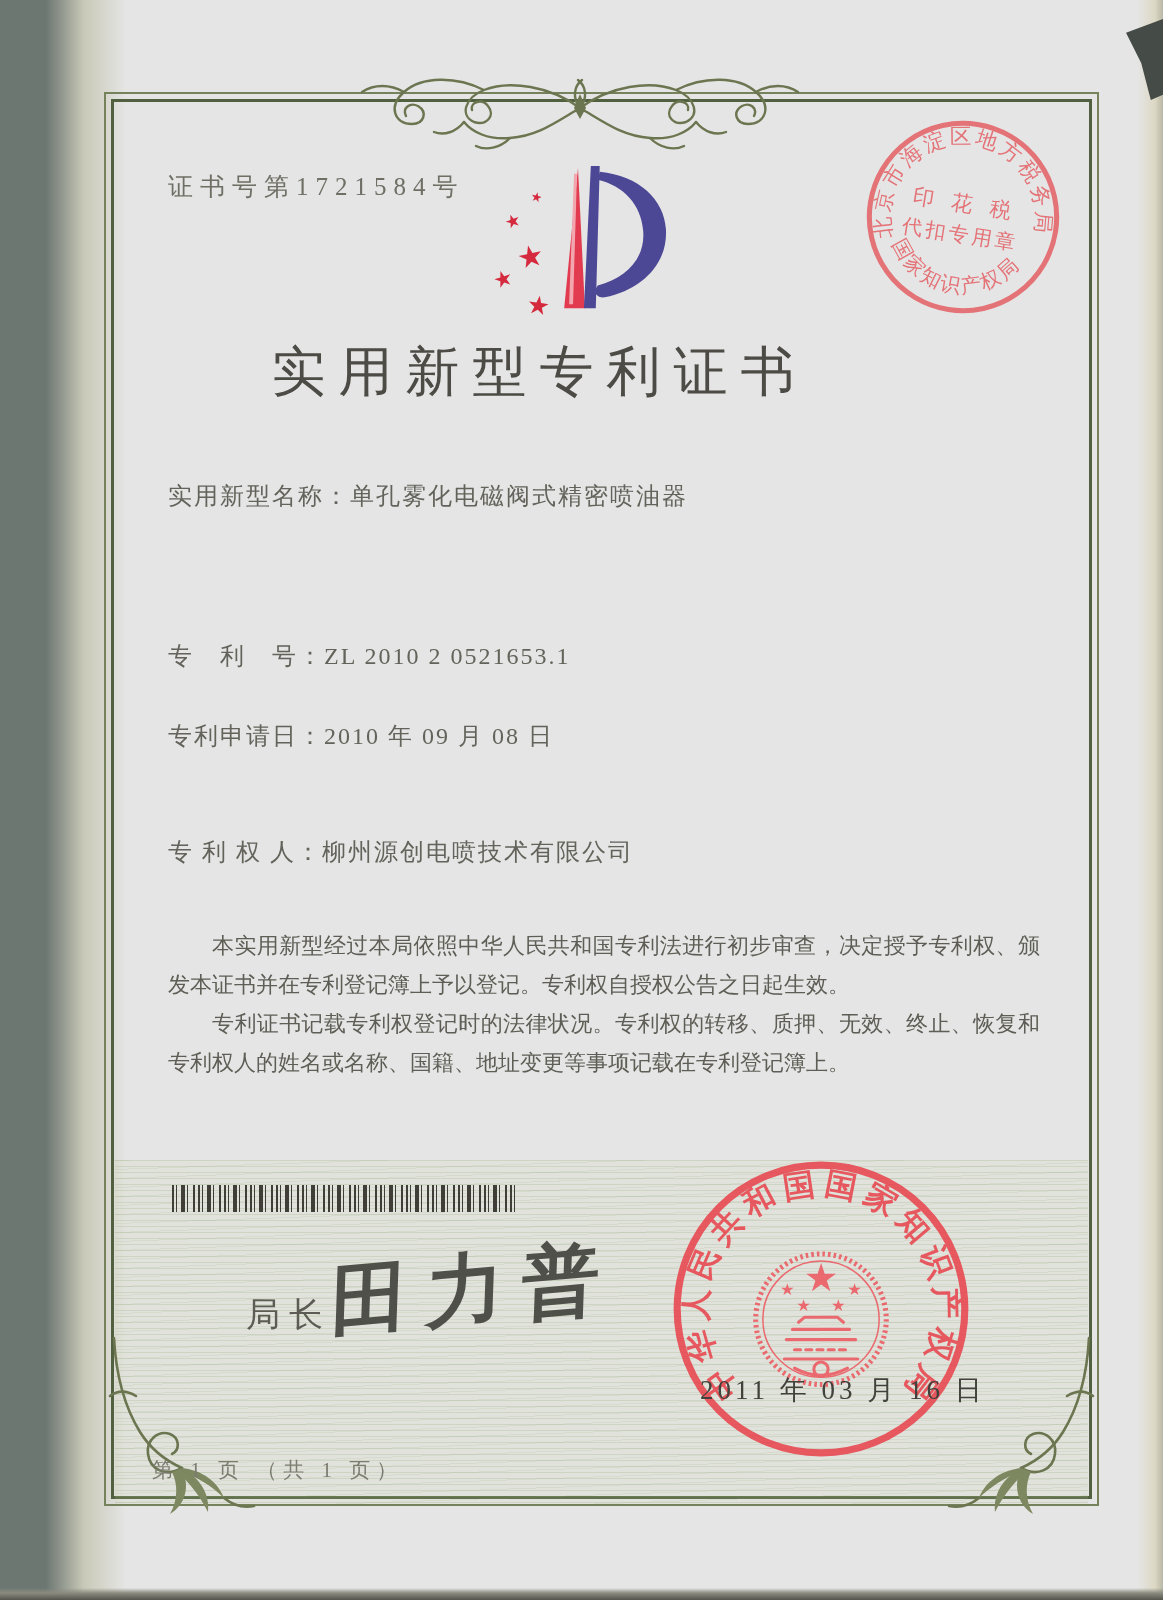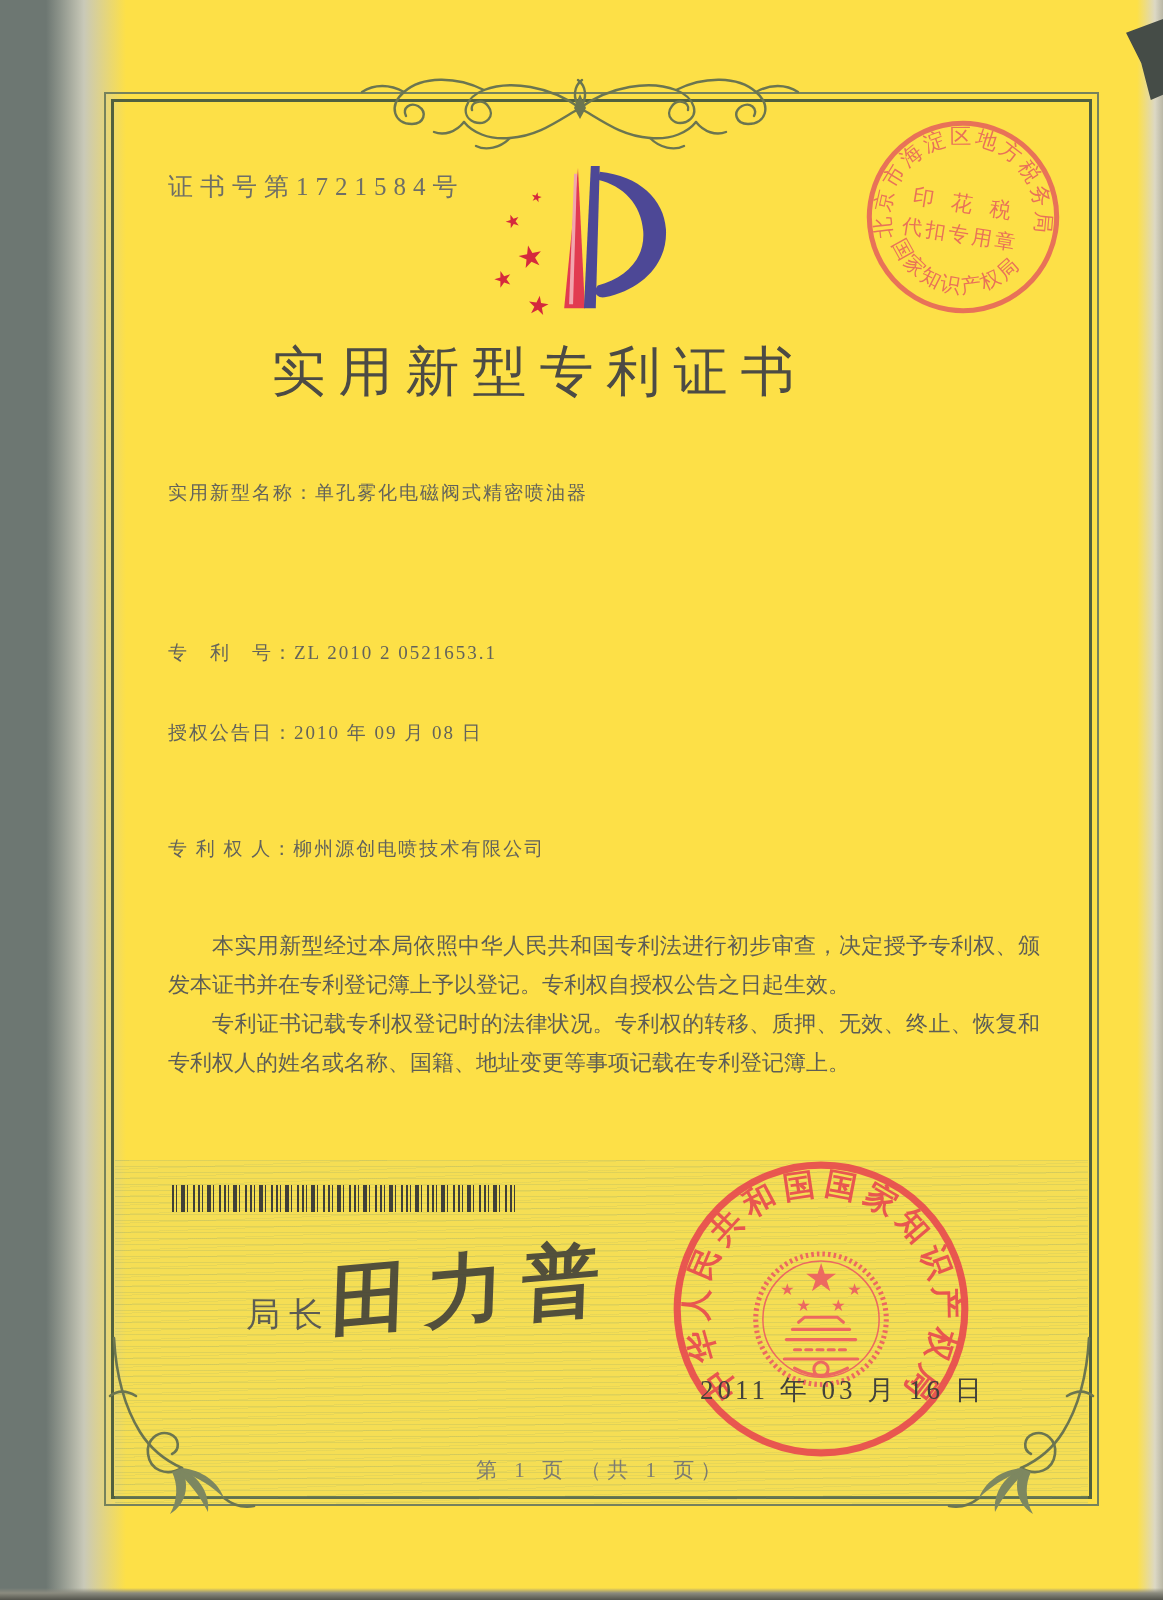--- a/index.html
+++ b/index.html
@@ -1,16 +1,16 @@
 <!DOCTYPE html>
 <html><head>
 <meta charset="utf-8">
 <style>
   html,body{margin:0;padding:0;background:#9aa09a;}
-  .scan{position:relative;width:1163px;height:1600px;background:#fde047;overflow:hidden;
+  .scan{position:relative;width:1163px;height:1600px;background:#e5e5e5;overflow:hidden;
         font-family:"Liberation Serif","DejaVu Serif",serif;}
   
   .binding{position:absolute;left:0;top:0;width:130px;height:1600px;
     background:linear-gradient(90deg,#6d7772 0px,#6d7772 46px,#8d948b 60px,#c9c9b8 84px,rgba(247,243,225,0) 126px);}
   .right-edge{position:absolute;right:0;top:0;width:26px;height:1600px;
     background:linear-gradient(270deg,#b9b7a6 0px,#dcd8c4 8px,rgba(247,243,225,0) 26px);}
   .bottom-edge{position:absolute;left:0;bottom:0;width:1163px;height:12px;
     background:linear-gradient(0deg,#53544c 0px,#8b8b7f 7px,rgba(247,243,225,0) 12px);}
   .page-curl{position:absolute;left:1126px;top:18px;width:40px;height:82px;background:#454c47;
     clip-path:polygon(100% 0,0 18%,38% 55%,62% 100%,100% 92%);}
@@ -22,38 +22,38 @@
   .guilloche{position:absolute;left:115px;top:1160px;width:973px;height:344px;
     background:
       repeating-linear-gradient(180deg,rgba(140,163,110,.22) 0 1px,rgba(0,0,0,0) 1px 6px),
       repeating-linear-gradient(178deg,rgba(140,163,110,.12) 0 1px,rgba(0,0,0,0) 1px 9px),
       rgba(196,209,160,.14);}
   .orn{position:absolute;color:#6b7550;}
   
   .cert-no{position:absolute;left:168px;top:170px;font-size:25px;letter-spacing:7px;color:#6f6f66;}
   .title{position:absolute;left:104px;top:336px;width:871px;margin:0;text-align:center;
     font-size:54px;font-weight:normal;letter-spacing:13px;color:#4c4b45;}
-  .field{position:absolute;left:168px;font-size:19px;color:#63635b;letter-spacing:2px;white-space:nowrap;}
+  .field{position:absolute;left:168px;font-size:24px;color:#63635b;letter-spacing:2px;white-space:nowrap;}
   .f0{top:480px}.f1{top:560px}.f2{top:640px}.f3{top:720px}.f4{top:836px}.f5{top:878px}
   .body-text{position:absolute;left:168px;top:926px;width:872px;font-size:22px;
     line-height:39px;color:#5e5e56;text-align:justify;}
   .body-text p{margin:0;text-indent:2em;}
   .barcode{position:absolute;left:172px;top:1185px;width:344px;height:27px;
     background:repeating-linear-gradient(90deg,
       #3f3f38 0 2px,transparent 2px 4px,#3f3f38 4px 5px,transparent 5px 9px,
       #3f3f38 9px 13px,transparent 13px 15px,#3f3f38 15px 16px,transparent 16px 21px,
       #3f3f38 21px 23px,transparent 23px 26px);}
   .sig-label{position:absolute;left:246px;top:1292px;font-size:34px;letter-spacing:9px;color:#5c5c54;}
   .sig-name{position:absolute;left:330px;top:1238px;font-size:78px;font-weight:bold;color:#3d3d38;
     letter-spacing:18px;transform:rotate(-5deg) skewX(-7deg);opacity:.88;white-space:nowrap;}
   .seal-svg{position:absolute;left:668px;top:1156px;opacity:.88;}
   .seal-date{position:absolute;left:700px;top:1372px;font-size:27px;letter-spacing:4px;color:#42423c;z-index:5;}
   .stamp-svg{position:absolute;left:851px;top:105px;opacity:.8;transform:rotate(9deg);}
-  .footer{position:absolute;left:104px;top:1456px;width:995px;text-align:center;
-    font-size:21px;letter-spacing:6px;color:#7c7c71;}
+  .footer{position:absolute;left:104px;top:1456px;width:995px;text-align:left;
+    font-size:21px;letter-spacing:6px;color:#7c7c71;padding-left:48px;}
   .logo-svg{position:absolute;left:478px;top:158px;}
 </style>
 </head>
 <body>
 
 <div class="scan">
 
   <div class="binding"></div>
   <div class="right-edge"></div>
   <div class="bottom-edge"></div>
@@ -135,21 +135,21 @@
     <text x="110" y="134" text-anchor="middle" font-size="20" letter-spacing="3" fill="#e4575d">代扣专用章</text>
     <text font-size="20" fill="#e4575d" letter-spacing="2">
       <textPath href="#stBot">国家知识产权局</textPath>
     </text>
   </svg>
 
   <h1 class="title">实用新型专利证书</h1>
 
   <div class="field f0"><span>实用新型名称：</span><span>单孔雾化电磁阀式精密喷油器</span></div>
   <div class="field f2"><span>专　利　号：</span><span>ZL 2010 2 0521653.1</span></div>
-  <div class="field f3"><span>授权公告日：</span><span>2010 年 09 月 08 日</span></div>
+  <div class="field f3"><span>专利申请日：</span><span>2010 年 09 月 08 日</span></div>
   <div class="field f4"><span>专 利 权 人：</span><span>柳州源创电喷技术有限公司</span></div>
 
   <div class="body-text">
     <p>本实用新型经过本局依照中华人民共和国专利法进行初步审查，决定授予专利权、颁发本证书并在专利登记簿上予以登记。专利权自授权公告之日起生效。</p>
     <p>专利证书记载专利权登记时的法律状况。专利权的转移、质押、无效、终止、恢复和专利权人的姓名或名称、国籍、地址变更等事项记载在专利登记簿上。</p>
   </div>
 
   <div class="barcode"></div>
 
   <div class="sig-label">局长</div>

